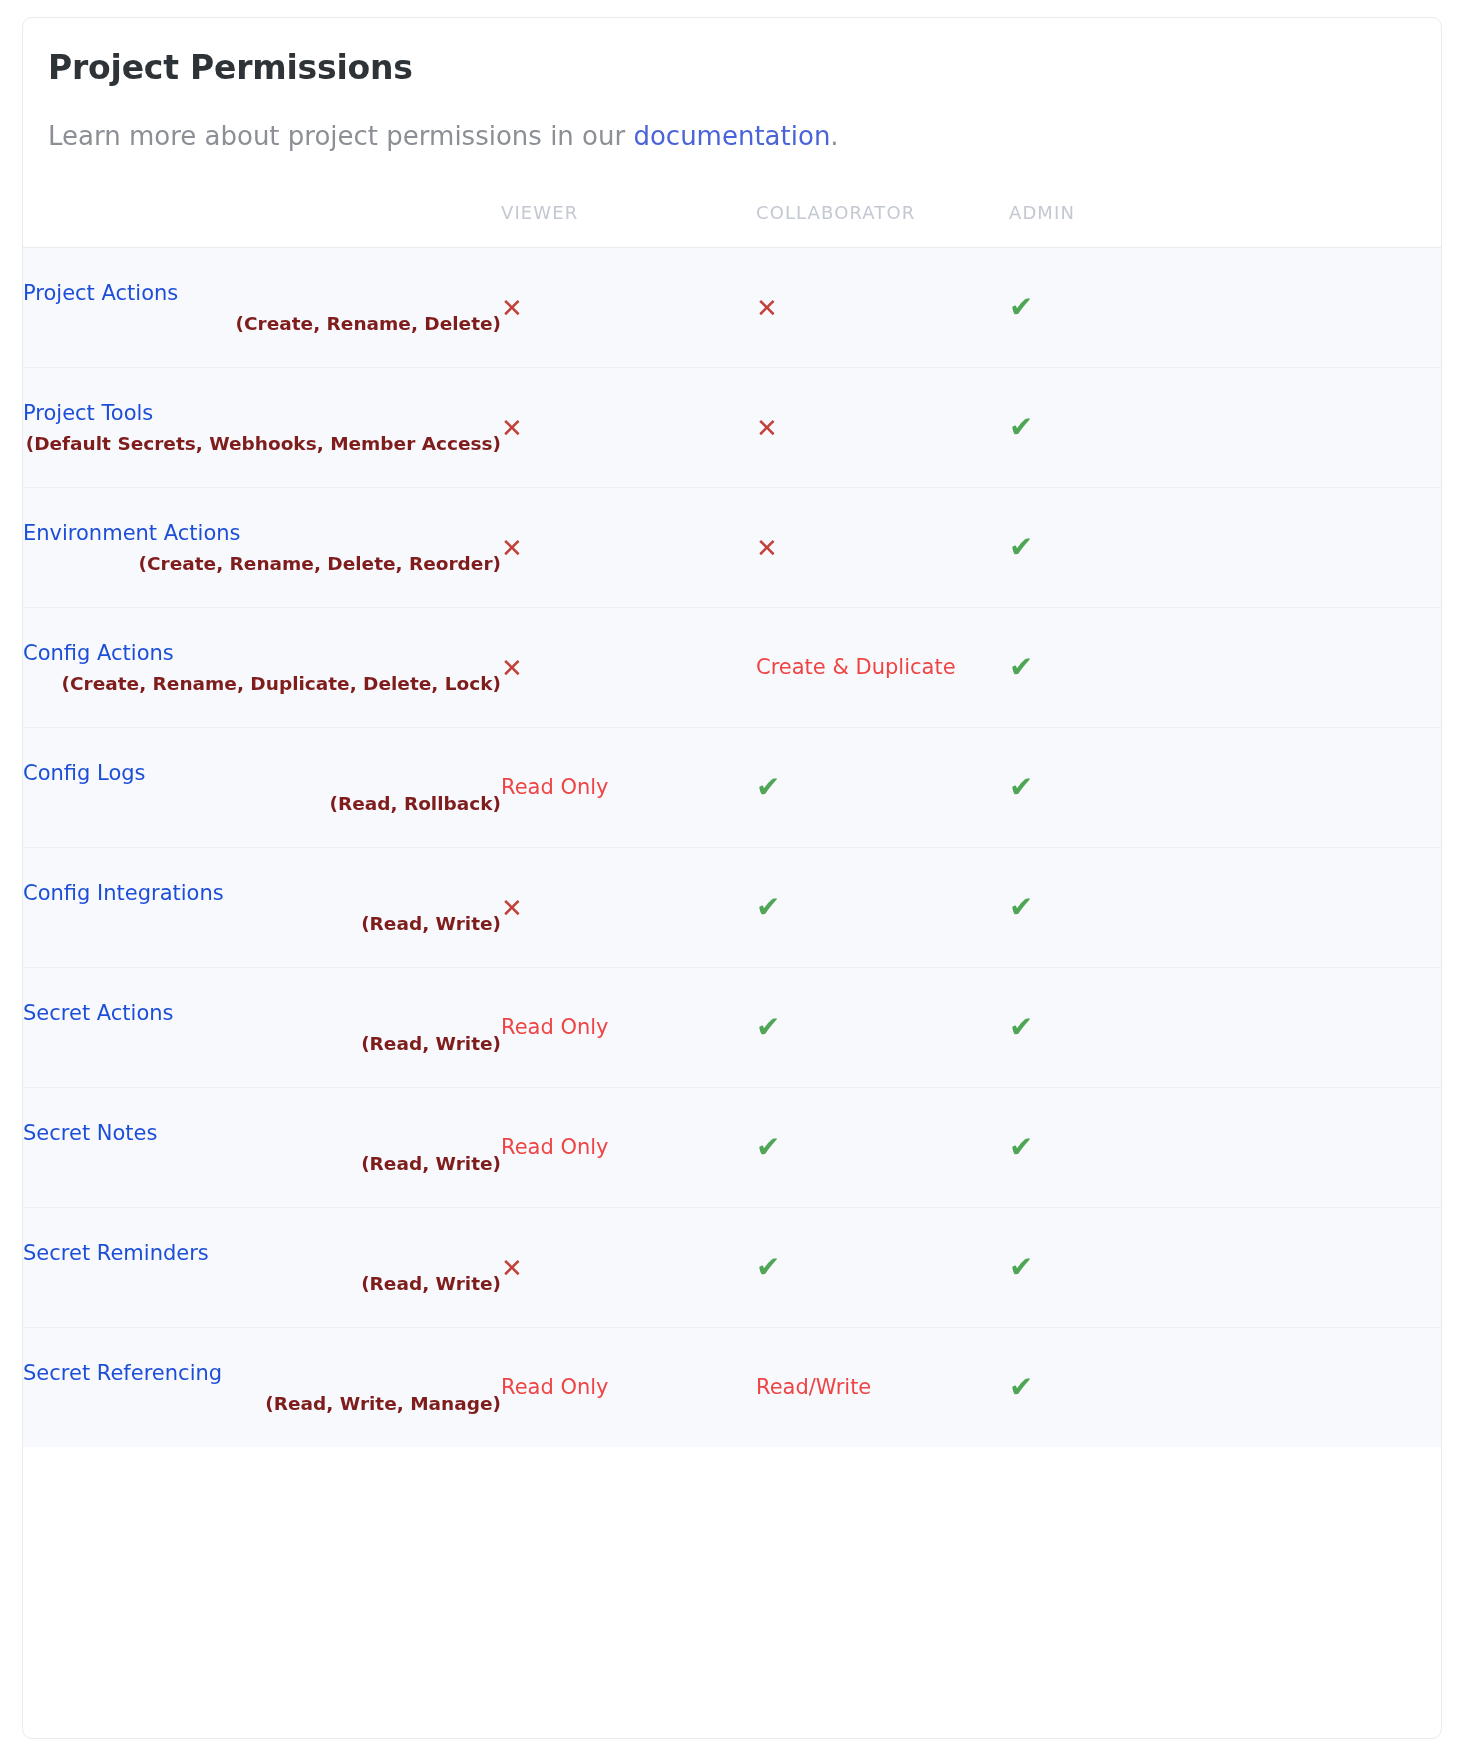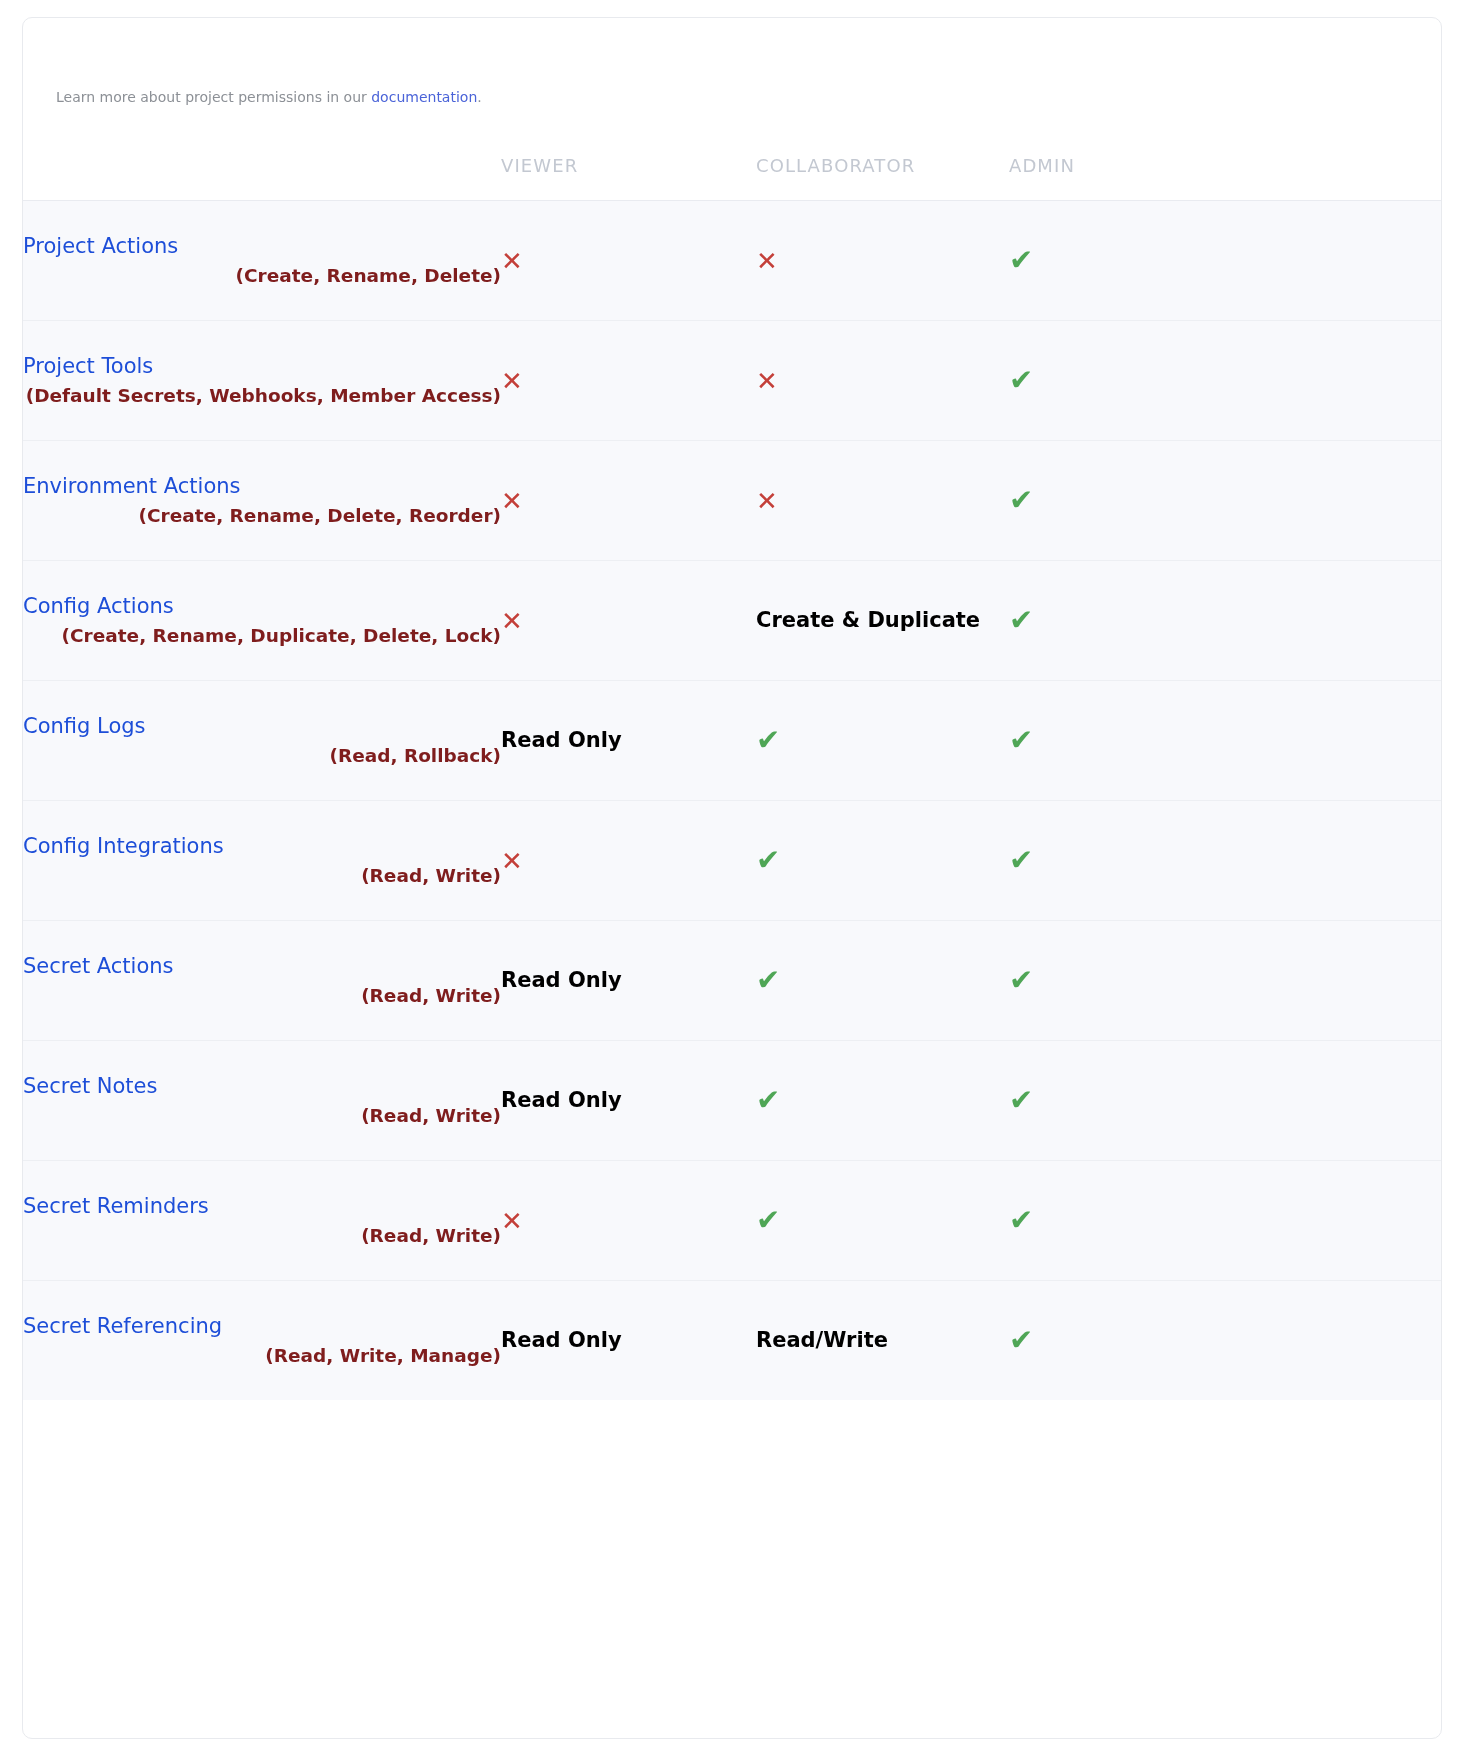--- a/index.html
+++ b/index.html
@@ -34,23 +34,23 @@
   .page-title {
     margin: 0;
     font-size: 33px;
     font-weight: bold;
     color: #2e3338;
     letter-spacing: -0.2px;
     line-height: 1.2;
   }
 
   .subtitle {
-    margin: 8px;
+    margin: 0;
     padding-top: 32px;
-    font-size: 14px;
+    font-size: 26px;
     color: #8c9096;
     line-height: 1.3;
     font-weight: 400;
   }
 
   .doc-link {
     color: #4a63d8;
     text-decoration: none;
   }
 
@@ -106,23 +106,23 @@
     font-size: 18.5px;
     color: #7f1d1d;
     line-height: 1.4;
     padding-top: 3px;
     font-weight: 700;
     text-align: right;
   }
 
   .val {
     font-size: 21px;
-    color: #000000;
+    color: #ef4444;
     line-height: 1;
-    font-weight: 700;
+    font-weight: 400;
   }
 
   .mark {
     display: inline-block;
     line-height: 1;
     font-weight: bold;
   }
   .mark-yes {
     color: #4fa656;
     font-size: 29px;
@@ -131,20 +131,21 @@
     color: #c4403a;
     font-size: 26px;
   }
 </style>
 </head>
 <body>
 
 <div class="card">
 
   <div class="card-header">
+    <h1 class="page-title">Project Permissions</h1>
     <p class="subtitle"><span>Learn more about project permissions in our </span><a class="doc-link" href="#">documentation</a><span>.</span></p>
   </div>
 
   <table class="perm-table">
     <colgroup>
       <col class="c-feature">
       <col class="c-viewer">
       <col class="c-collab">
       <col class="c-admin">
     </colgroup>

